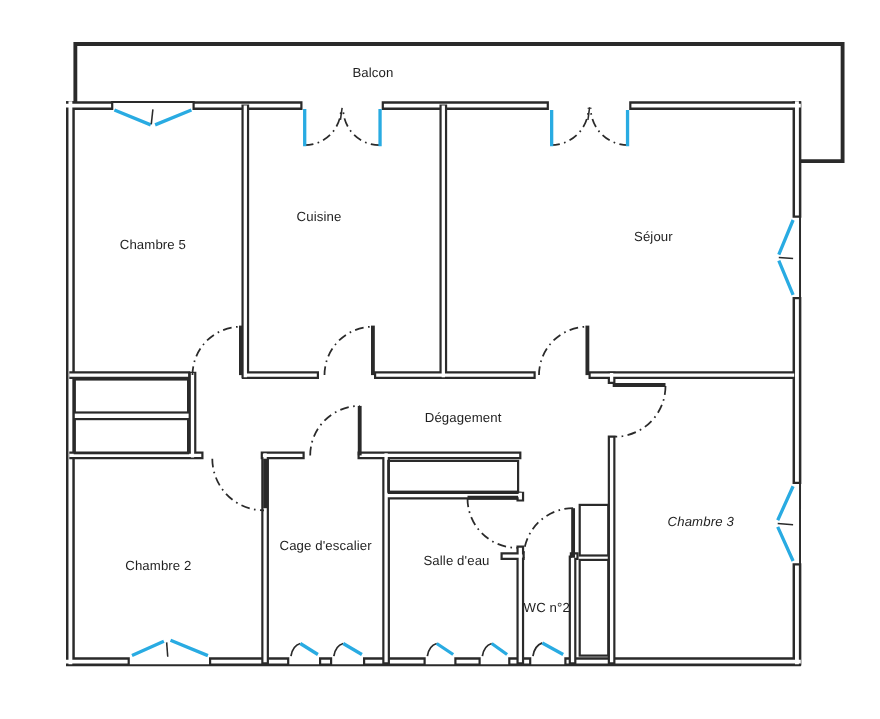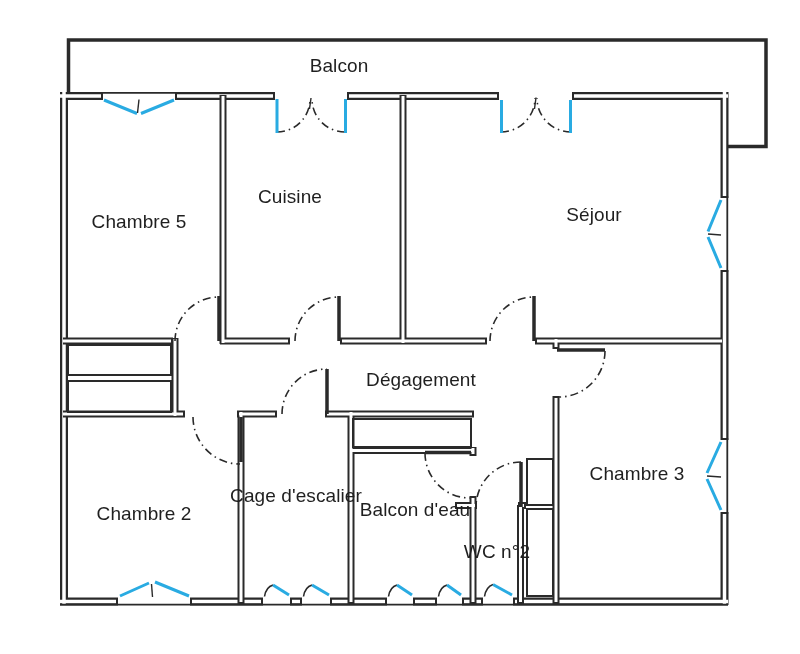--- a/index.html
+++ b/index.html
@@ -12,21 +12,21 @@
   .wall-hollow-outer{stroke-width:3.5;}
   .thinline{stroke:var(--wall,#2a2a2a);fill:none;stroke-width:1.8;}
   .railing{stroke:var(--wall,#2a2a2a);fill:none;stroke-width:3.5;}
   .closet{stroke:var(--wall,#2a2a2a);fill:none;stroke-width:2;}
   .leaf{stroke:var(--wall,#2a2a2a);fill:none;stroke-width:3.5;}
   .door-arc{stroke:var(--wall,#2a2a2a);fill:none;stroke-width:1.6;stroke-dasharray:8 4 1.5 4;}
   .win-arc{stroke:var(--wall,#2a2a2a);fill:none;stroke-width:1.6;}
   .tick{stroke:var(--wall,#2a2a2a);fill:none;stroke-width:1.4;}
   .glass{stroke:var(--window,#29abe2);fill:none;stroke-width:3;stroke-linecap:butt;}
   .room-label{position:absolute;transform:translate(-50%,-50%);white-space:nowrap;
-              font-size:19px;color:var(--text,#1f1f1f);letter-spacing:0.1px;}
+              font-size:12px;color:var(--text,#1f1f1f);letter-spacing:0.1px;}
 </style>
 </head>
 <body>
 
 <div id="canvas">
 
   <svg id="plan-svg" width="800" height="654" viewBox="0 0 800 654">
 
     <polyline class="railing" points="68.5,96 68.5,40 766,40 766,146.5 728,146.5"></polyline>
 
@@ -145,16 +145,16 @@
     </g>
   </svg>
 
   <div class="room-label" style="left:339px;top:66px;">Balcon</div>
   <div class="room-label" style="left:139px;top:222px;">Chambre 5</div>
   <div class="room-label" style="left:290px;top:197px;">Cuisine</div>
   <div class="room-label" style="left:567px;top:215px;margin-left:27px;">Séjour</div>
   <div class="room-label" style="left:390px;top:380px;margin-left:31px;">Dégagement</div>
   <div class="room-label" style="left:144px;top:514px;">Chambre 2</div>
   <div class="room-label" style="left:296px;top:460px;margin-top:36px;">Cage d'escalier</div>
-  <div class="room-label" style="left:415px;top:510px;">Balcon d'eau</div>
+  <div class="room-label" style="left:415px;top:510px;">Salle d'eau</div>
   <div class="room-label" style="left:497px;top:552px;">WC n°2</div>
-  <div class="room-label" style="left:637px;top:474px;">Chambre 3</div>
+  <div class="room-label" style="left:637px;top:474px;font-style:italic;">Chambre 3</div>
 </div>
 
 </body></html>

